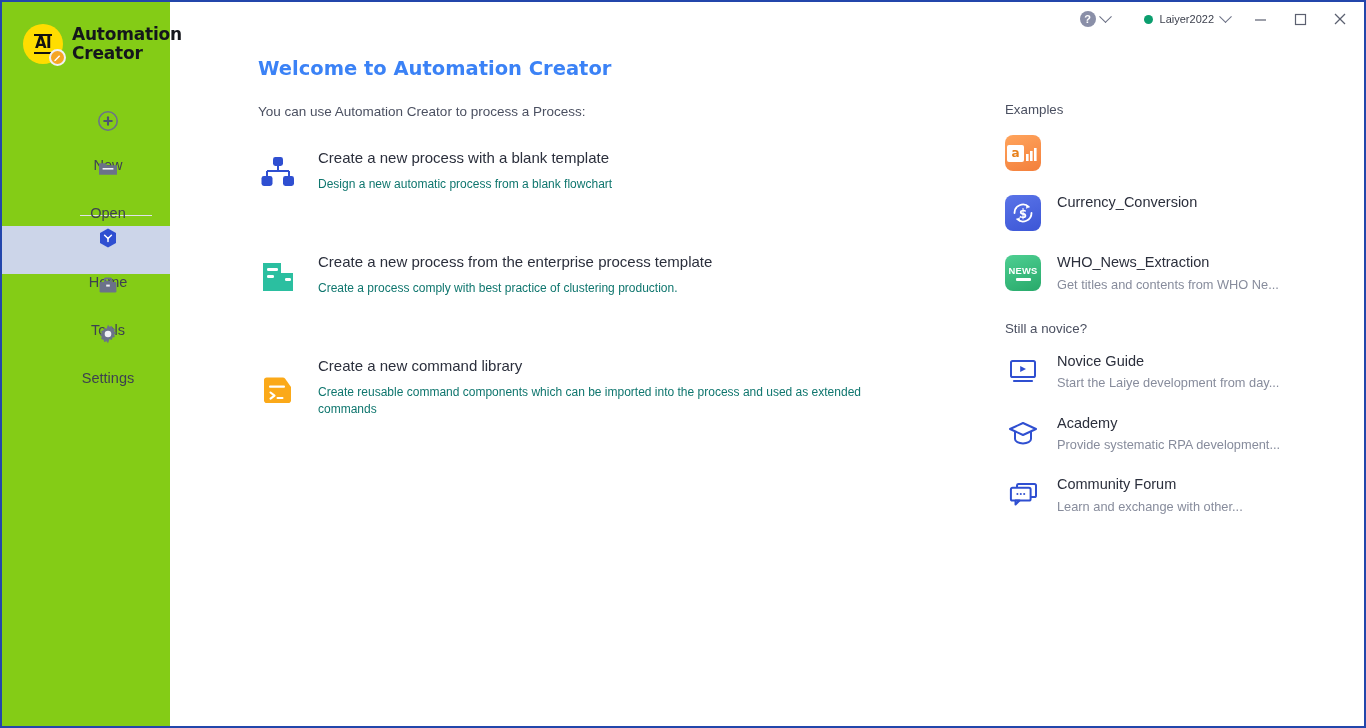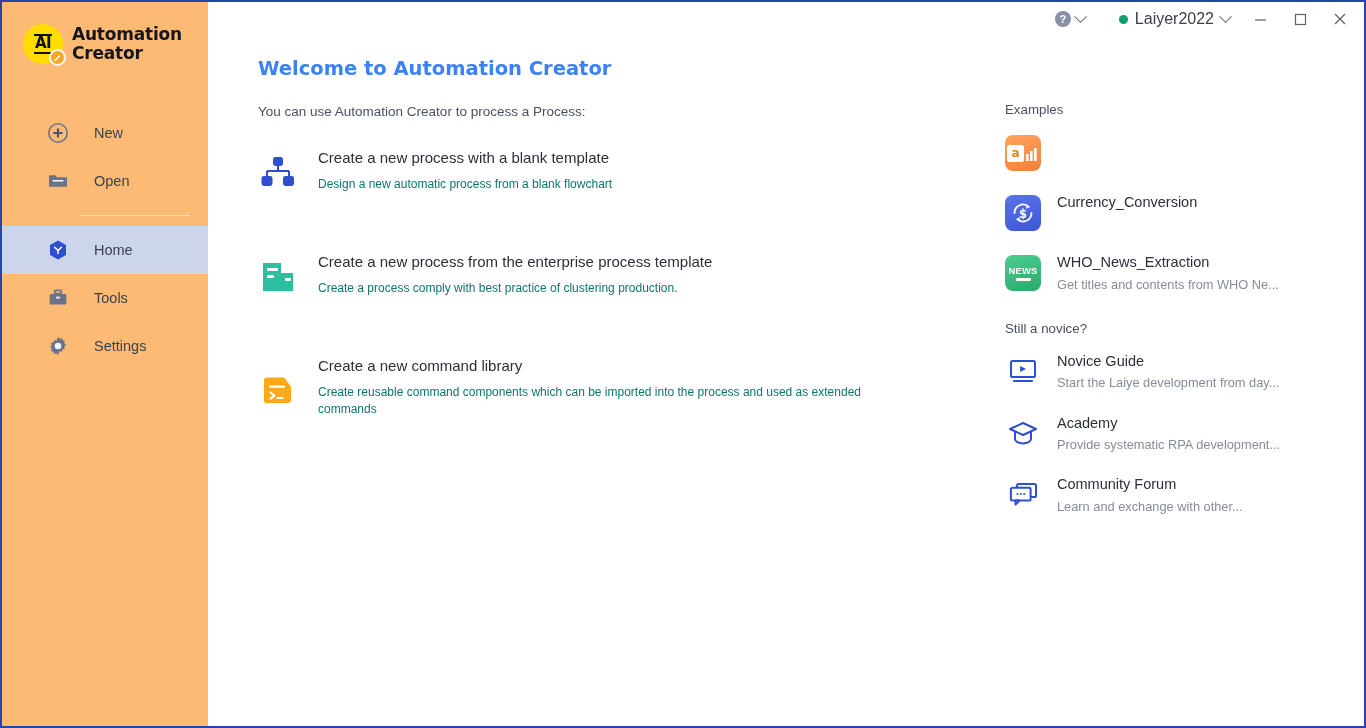--- a/index.html
+++ b/index.html
@@ -53,34 +53,34 @@
   }
   .user-btn {
     display: flex; align-items: center; gap: 7px;
     padding: 0 10px; height: 30px; margin-left: 18px;
   }
   .status-dot {
     width: 9px; height: 9px; border-radius: 50%;
     background: #0b9e6e;
   }
   .user-name {
-    font-size: 16px; color: #3b3f4c;
+    font-size: 11px; color: #3b3f4c;
   }
   .wbtn {
     width: 40px; height: 32px;
     display: flex; align-items: center; justify-content: center;
   }
   .wbtn svg { display: block; }
 
   
   .sidebar {
     position: absolute;
     top: 0; left: 0; bottom: 0;
-    width: 206px;
-    background: #fdba74;
+    width: 168px;
+    background: #84cc16;
     z-index: 10;
   }
   .logo {
     display: flex; align-items: center; gap: 9px;
     padding: 22px 0 0 21px;
   }
   .logo-mark {
     position: relative;
     width: 40px; height: 40px;
   }
@@ -112,20 +112,21 @@
     font-family: "DejaVu Sans", sans-serif;
   }
 
   .nav { margin-top: 45px; }
   .nav-item {
     display: flex; align-items: center;
     height: 48px;
     padding-left: 44px;
     gap: 24px;
     cursor: default;
+    flex-direction: column;
   }
   .nav-item.active { background: #ccd5e9; }
   .nav-ico {
     width: 24px; height: 24px;
     display: flex; align-items: center; justify-content: center;
     flex: 0 0 24px;
   }
   .nav-label { font-size: 14.5px; color: #3d4150; }
   .nav-divider {
     height: 1px; background: #e0e2e9;

